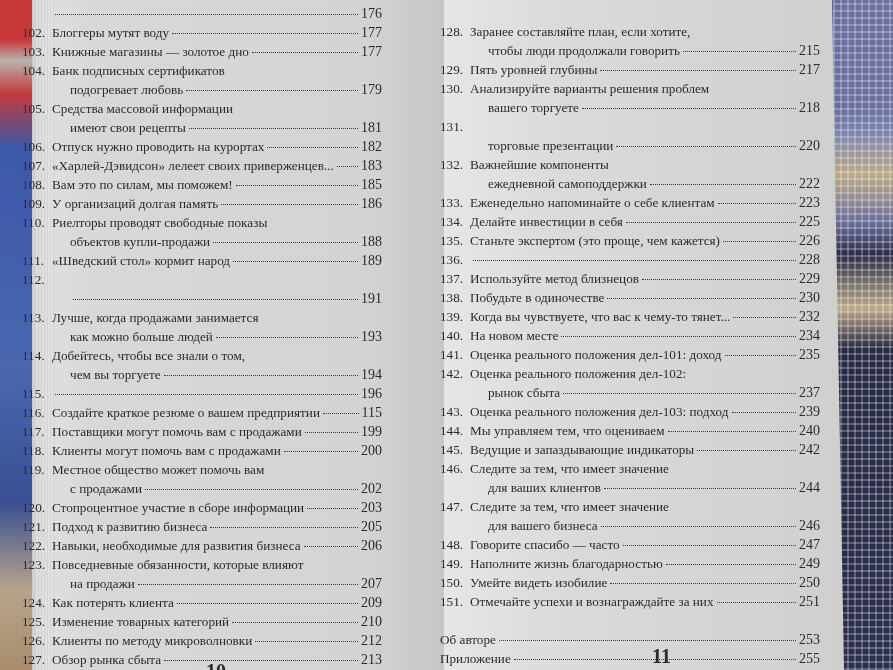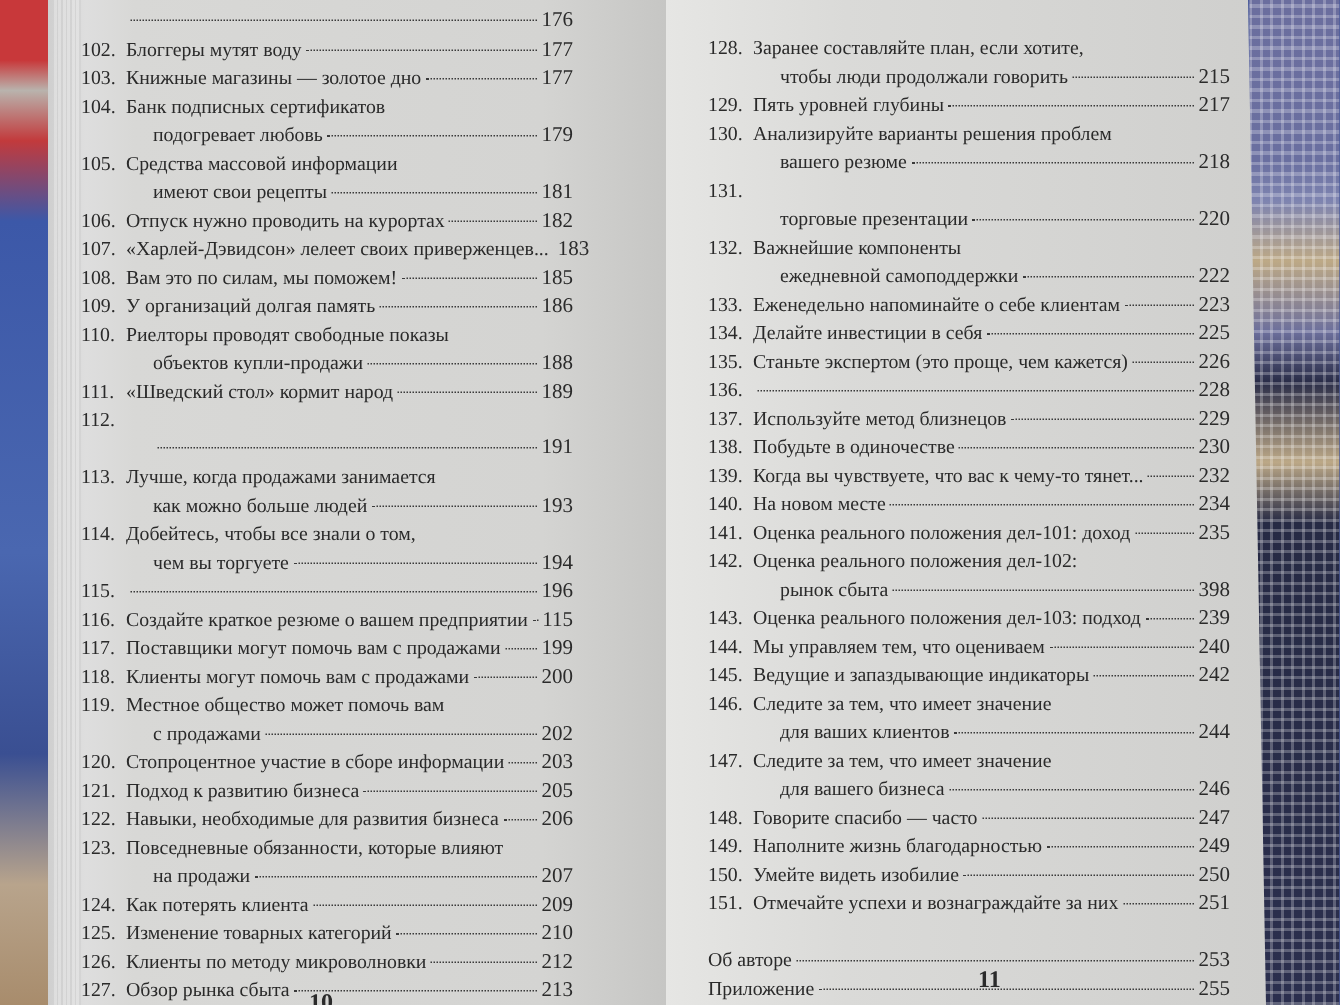--- a/index.html
+++ b/index.html
@@ -35,33 +35,33 @@
     position: absolute; left: 412px; top: 0; width: 400px; height: 670px;
     background: linear-gradient(90deg, #e6e6e4 0%, #dadad8 30%, #d4d4d2 70%, #cfcfcd 100%);
     clip-path: polygon(0 0, 97% 0, 100% 100%, 0 100%);
   }
   .toc {
     position: absolute; color: #2a2a2a; font-size: 13.2px;
     font-family: "Liberation Serif", serif;
   }
   .toc-left { left: 22px; top: 4px; width: 360px; }
   .toc-right { left: 440px; top: 22px; width: 380px; }
-  .entry { position: relative; line-height: 19px; margin-left: 32px; }
+  .entry { position: relative; line-height: 19px; }
   .entry .line { display: flex; align-items: baseline; height: 19px; white-space: nowrap; }
   .entry .num { display: inline-block; width: 30px; flex-shrink: 0; }
   .entry .cont { display: inline-block; padding-left: 48px; }
   .entry .text { flex-shrink: 0; }
   .entry .dots {
     flex: 1; overflow: hidden; margin: 0 3px; height: 12px;
     border-bottom: 1.5px dotted #3a3a3a; position: relative; top: -3px;
   }
   .entry .page { flex-shrink: 0; font-size: 14px; }
   .spacer { height: 19px; }
   .folio {
-    position: absolute; font-size: 16px; font-weight: bold; color: #2b2b2b;
+    position: absolute; font-size: 20px; font-weight: bold; color: #2b2b2b;
     font-family: "Liberation Serif", serif;
   }
   .folio-left { left: 206px; top: 660px; }
   .folio-right { left: 652px; top: 645px; }
 </style>
 </head>
 <body>
 
 <div class="bg-left"></div>
 <div class="bg-right"></div>
@@ -340,21 +340,21 @@
         <span class="page">217</span>
       </div>
     </div>
     <div class="entry">
       <div class="line">
         <span class="num">130.</span>
         <span class="text">Анализируйте варианты решения проблем</span>
       </div>
       <div class="line">
         <span class="cont"></span>
-        <span class="text">вашего резюме</span>
+        <span class="text">вашего торгуете</span>
         <span class="dots"></span>
         <span class="page">218</span>
       </div>
     </div>
     <div class="entry">
       <div class="line">
         <span class="num">131.</span>
       </div>
       <div class="line">
         <span class="cont"></span>
@@ -448,21 +448,21 @@
     </div>
     <div class="entry">
       <div class="line">
         <span class="num">142.</span>
         <span class="text">Оценка реального положения дел-102:</span>
       </div>
       <div class="line">
         <span class="cont"></span>
         <span class="text">рынок сбыта</span>
         <span class="dots"></span>
-        <span class="page">398</span>
+        <span class="page">237</span>
       </div>
     </div>
     <div class="entry">
       <div class="line">
         <span class="num">143.</span>
         <span class="text">Оценка реального положения дел-103: подход</span>
         <span class="dots"></span>
         <span class="page">239</span>
       </div>
     </div>

